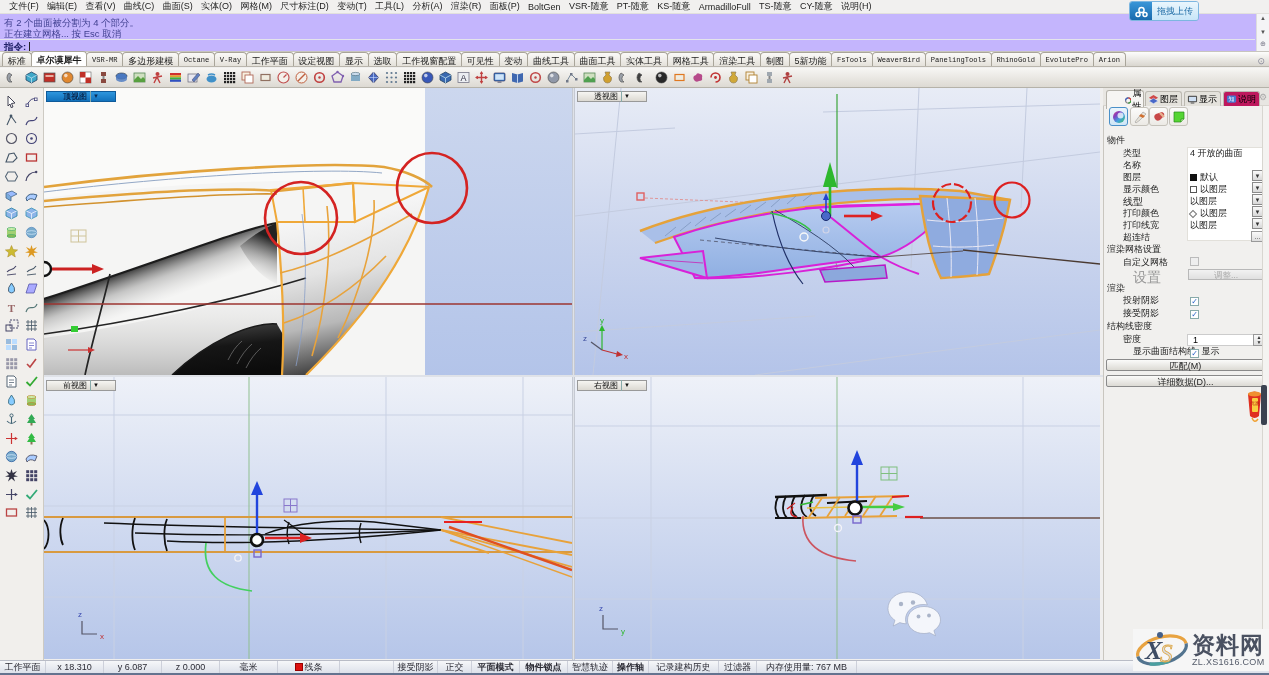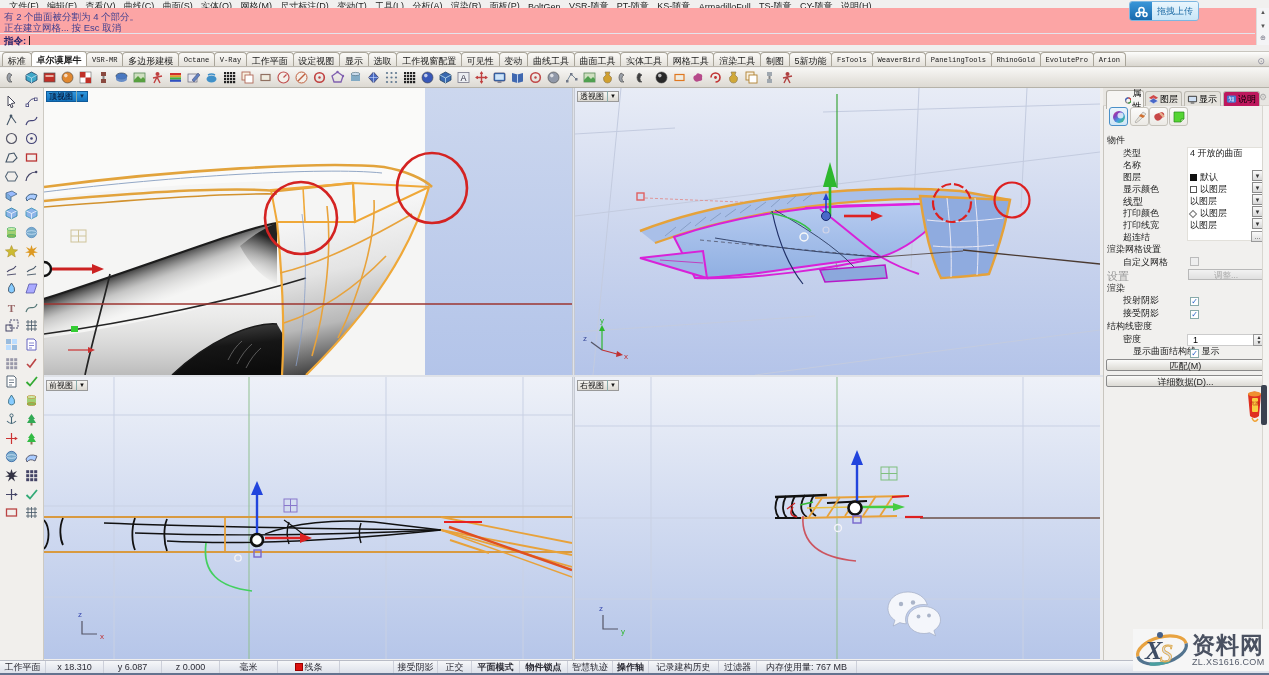--- a/index.html
+++ b/index.html
@@ -1,31 +1,31 @@
 <!DOCTYPE html>
 <html><head><meta charset="utf-8"><style>
 *{box-sizing:border-box;margin:0;padding:0}
 html,body{width:1269px;height:675px;overflow:hidden;font-family:"Liberation Sans",sans-serif;background:#f0efee;position:relative}
 .abs{position:absolute}
 #menubar{left:0;top:0;width:1269px;height:14px;background:#f1f0ef;border-bottom:1px solid #e2e0dd;display:flex;align-items:center;font-size:9px;color:#222;padding-left:5px}
 #menubar span{padding:0 4.2px;white-space:nowrap}
-#cmd{left:0;top:8px;width:1269px;height:37px;background:#fca5a5;font-size:9.5px;color:#3f3f8f}
+#cmd{left:0;top:14px;width:1269px;height:37px;background:#c4b5fd;font-size:9.5px;color:#3f3f8f}
 #cmd .l1{position:absolute;left:4px;top:3px}
 #cmd .l2{position:absolute;left:4px;top:14px}
 #cmd hr{position:absolute;left:0;top:24.5px;width:1255px;border:none;border-top:1px solid #e4e4ec}
 #cmd .l3{position:absolute;left:4px;top:27px;color:#22226a;font-weight:bold}
 #tabs{left:0;top:51px;width:1269px;height:16px;background:linear-gradient(#fdfdfc,#d9d6cf);border-top:1px solid #c8c5be;border-bottom:1px solid #b9b5ac;display:flex;align-items:flex-end;font-size:9px;color:#1a1a1a;padding-left:2px}
 .tab{padding:2px 4.8px 2px;border:1px solid #a9a59a;border-bottom:none;border-radius:4px 4px 0 0;background:linear-gradient(#fbfaf8,#e4e1da);margin-right:-1px;white-space:nowrap;height:14px}
 .tab.en{font-size:7.1px;font-family:"Liberation Mono",monospace;padding-top:3px}
 .tab.act{background:#fff;font-weight:bold;position:relative;z-index:2;height:15px}
 #toolbar{left:0;top:68px;width:1269px;height:20px;background:linear-gradient(#f7f6f4,#dddad3);border-bottom:1px solid #b5b2a9;display:flex;align-items:center;padding-left:4px}
 #toolbar .ti{margin:0 1.5px}
 #sidebar{left:0;top:88px;width:44px;height:572px;background:#f1efec;border-right:1px solid #cdcac3}
 #sidebar .si{position:absolute}
-.vplabel{position:absolute;font-size:8px;height:11px;padding:0 2px;color:#111;background:linear-gradient(#f6f5f2,#dcd9d2);border:1px solid #999;display:flex;align-items:center;z-index:5;line-height:11px}
+.vplabel{position:absolute;font-size:8px;height:11px;padding:0 16px;color:#111;background:linear-gradient(#f6f5f2,#dcd9d2);border:1px solid #999;display:flex;align-items:center;z-index:5;line-height:11px}
 .vplabel .dd{margin-left:3px;border-left:1px solid #8aa;padding-left:2px;font-size:6px}
 .vplabel.act{background:linear-gradient(#2e96dd,#1272bd);color:#0a2c55;border-color:#0e5a9a;font-weight:bold}
 #rpanel{left:1103px;top:88px;width:166px;height:572px;background:#f1f0ee;border-left:1px solid #c9c6bf;font-size:9px;color:#222}
 #statusbar{left:0;top:660px;width:1269px;height:13px;background:linear-gradient(#f6f7f9,#dde1ea);border-top:1px solid #b9bcc6;display:flex;font-size:9px;color:#2a2a33;align-items:center}
 #statusbar .cell{text-align:center;border-right:1px solid #cdd0da;height:13px;display:flex;align-items:center;justify-content:center;white-space:nowrap}
 #statusedge{left:0;top:673px;width:1269px;height:2px;background:#64738f}
 .b{font-weight:bold}
 </style></head><body>
 <div id="menubar" class="abs">
     <span>文件(F)</span>
@@ -1086,21 +1086,21 @@
     <div style="position:absolute;left:87px;top:119px;font-size:9px;color:#222"><span style="display:inline-block;width:6px;height:6px;background:#fff;border:1px solid #777;margin-right:4px;transform:rotate(45deg);vertical-align:-1px"></span>以图层</div>
     <div style="position:absolute;left:149px;top:118px;width:11px;height:11px;background:linear-gradient(#fafafa,#d8d8d8);border:1px solid #8a8a8a;font-size:6px;color:#333;text-align:center;line-height:10px">▼</div>
     <div style="position:absolute;left:20px;top:131px;font-size:9px;color:#222">打印线宽</div>
     <div style="position:absolute;left:87px;top:131px;font-size:9px;color:#222">以图层</div>
     <div style="position:absolute;left:149px;top:130px;width:11px;height:11px;background:linear-gradient(#fafafa,#d8d8d8);border:1px solid #8a8a8a;font-size:6px;color:#333;text-align:center;line-height:10px">▼</div>
     <div style="position:absolute;left:20px;top:143px;font-size:9px;color:#222">超连结</div>
     <div style="position:absolute;left:148px;top:143px;width:13px;height:11px;background:linear-gradient(#fafafa,#ddd);border:1px solid #999;font-size:7px;text-align:center;color:#444;line-height:9px">...</div>
     <div style="position:absolute;left:4px;top:155px;font-size:9px;color:#222">渲染网格设置</div>
     <div style="position:absolute;left:20px;top:168px;font-size:9px;color:#222">自定义网格</div>
     <div style="position:absolute;left:87px;top:168px;font-size:9px;color:#222"><span style="display:inline-block;width:9px;height:9px;background:#eee;border:1px solid #bbb;vertical-align:-2px"></span></div>
-    <div style="position:absolute;left:4px;top:181px;font-size:11px;color:#999">设置</div>
+    <div style="position:absolute;left:30px;top:181px;font-size:14px;color:#999">设置</div>
     <div style="position:absolute;left:85px;top:181px;width:76px;height:11px;background:linear-gradient(#f2f2f2,#e0e0e0);border:1px solid #b8b8b8;font-size:8.5px;text-align:center;color:#aaa;line-height:10px">调整...</div>
     <div style="position:absolute;left:4px;top:194px;font-size:9px;color:#222">渲染</div>
     <div style="position:absolute;left:20px;top:206px;font-size:9px;color:#222">投射阴影</div>
     <div style="position:absolute;left:87px;top:206px;font-size:9px;color:#222"><span style="display:inline-block;width:9px;height:9px;background:#fff;border:1px solid #8aa;vertical-align:-2px;text-align:center;line-height:8px;font-size:8px;color:#2a62c8">✓</span></div>
     <div style="position:absolute;left:20px;top:219px;font-size:9px;color:#222">接受阴影</div>
     <div style="position:absolute;left:87px;top:219px;font-size:9px;color:#222"><span style="display:inline-block;width:9px;height:9px;background:#fff;border:1px solid #8aa;vertical-align:-2px;text-align:center;line-height:8px;font-size:8px;color:#2a62c8">✓</span></div>
     <div style="position:absolute;left:4px;top:232px;font-size:9px;color:#222">结构线密度</div>
     <div style="position:absolute;left:20px;top:245px;font-size:9px;color:#222">密度</div>
     <div style="position:absolute;left:87px;top:245px;font-size:9px;color:#222">1</div>
     <div style="position:absolute;left:84px;top:246px;width:78px;height:12px;background:#fff;border:1px solid #ccc"></div>

